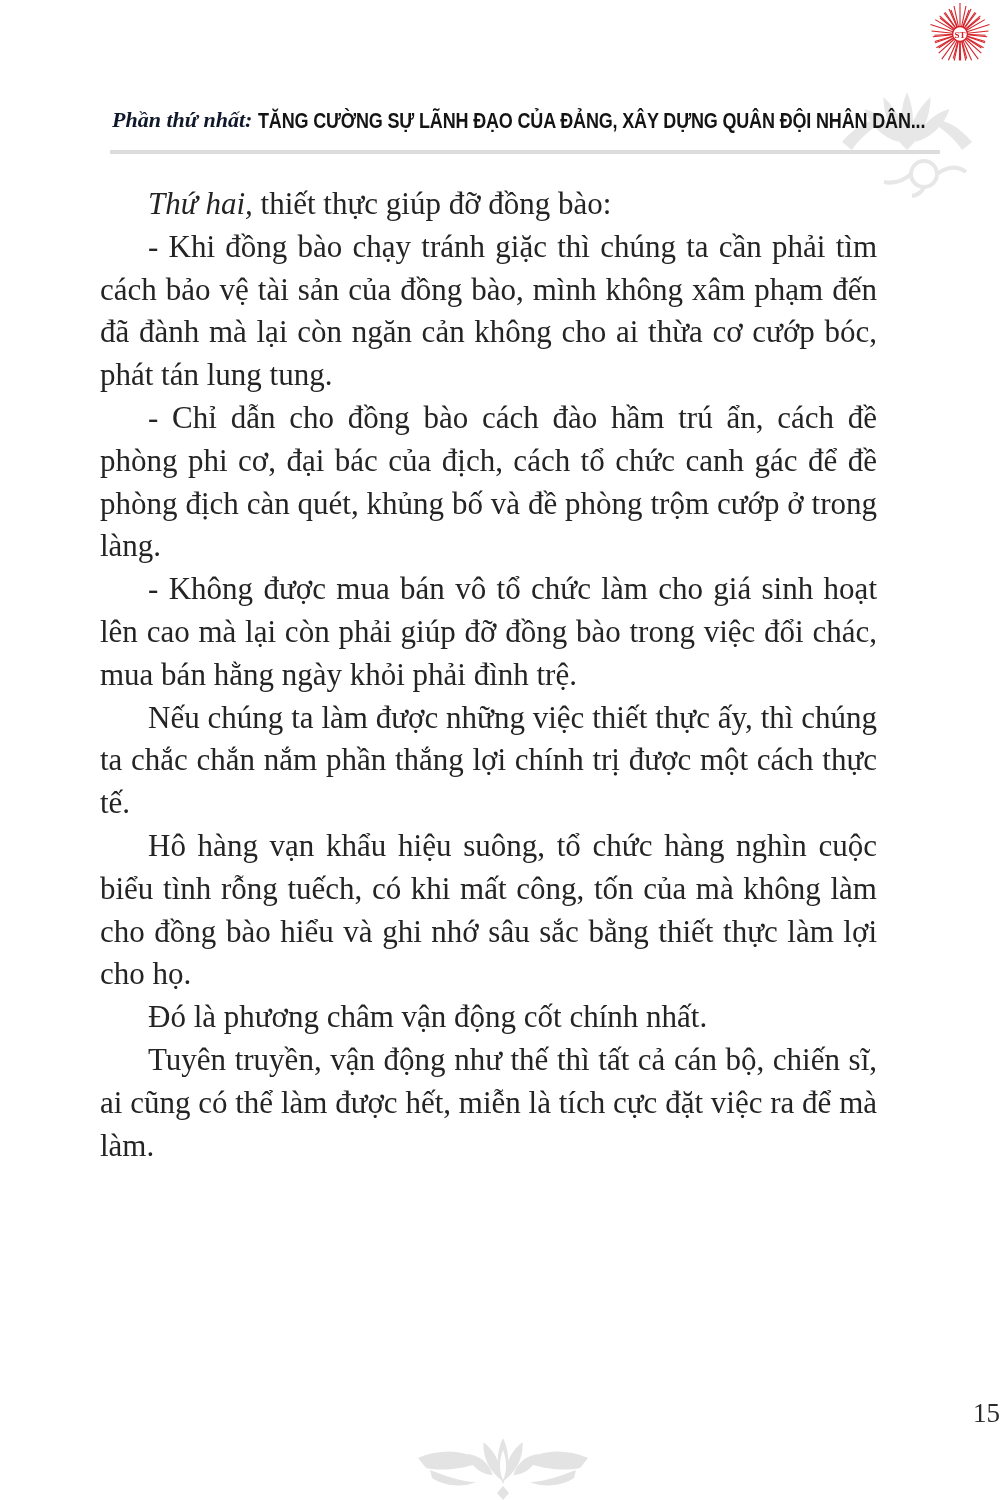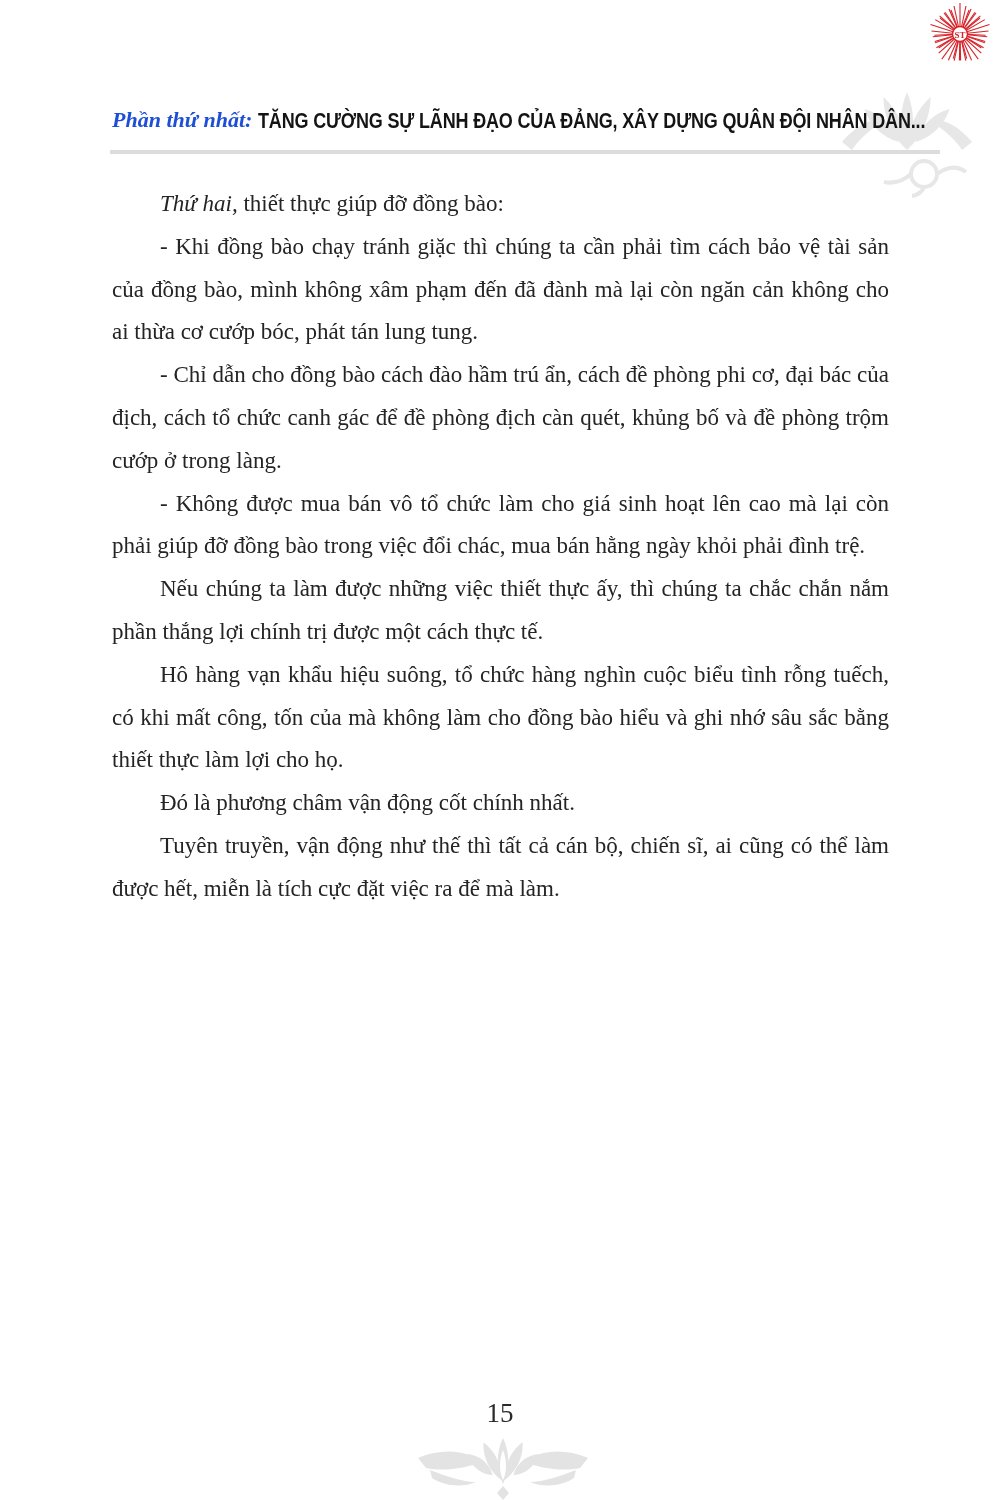--- a/index.html
+++ b/index.html
@@ -13,47 +13,47 @@
   
   .logo{position:absolute;left:923px;top:1px;width:74px;height:66px;text-align:center;}
   
   .header-text{
     position:absolute;left:112px;top:107px;width:830px;height:38px;
     white-space:nowrap;color:#161616;
   }
   .part-label{
     font-family:"Liberation Serif", serif;
     font-style:italic;font-weight:bold;
-    font-size:22px;color:#1d4ed8;
+    font-size:22px;color:#0f172a;
   }
   .header-title{
     display:inline-block;
     font-family:"Liberation Sans", sans-serif;
     font-weight:bold;font-size:22.5px;color:#141414;
     letter-spacing:-0.2px;
     transform:scaleX(0.80);transform-origin:0 50%;
     margin-left:6px;vertical-align:-1px;
   }
   .header-rule{
     position:absolute;left:110px;top:150px;width:830px;height:4px;
     background:#dcdcdc;
   }
   .header-watermark{position:absolute;left:812px;top:86px;width:180px;height:112px;pointer-events:none;}
   
   .body-text{
-    position:absolute;left:112px;top:183px;width:777px;
-    font-size:23px;line-height:42.8px;color:#242424;
+    position:absolute;left:100px;top:183px;width:777px;
+    font-size:31px;line-height:42.8px;color:#242424;
     text-align:justify;
   }
   .body-text p{margin:0;text-indent:48px;}
   .lead-italic{font-style:italic;}
   
   .page-number{
     position:absolute;left:0;top:1398px;width:1000px;
-    text-align:center;font-size:27px;color:#2a2a2a;
+    text-align:right;font-size:27px;color:#2a2a2a;
     font-family:"Liberation Serif", serif;
   }
   .footer-ornament{position:absolute;left:408px;top:1436px;width:190px;height:64px;pointer-events:none;}
 </style>
 </head>
 <body>
 
 <div class="page">
 
   <div class="logo">

